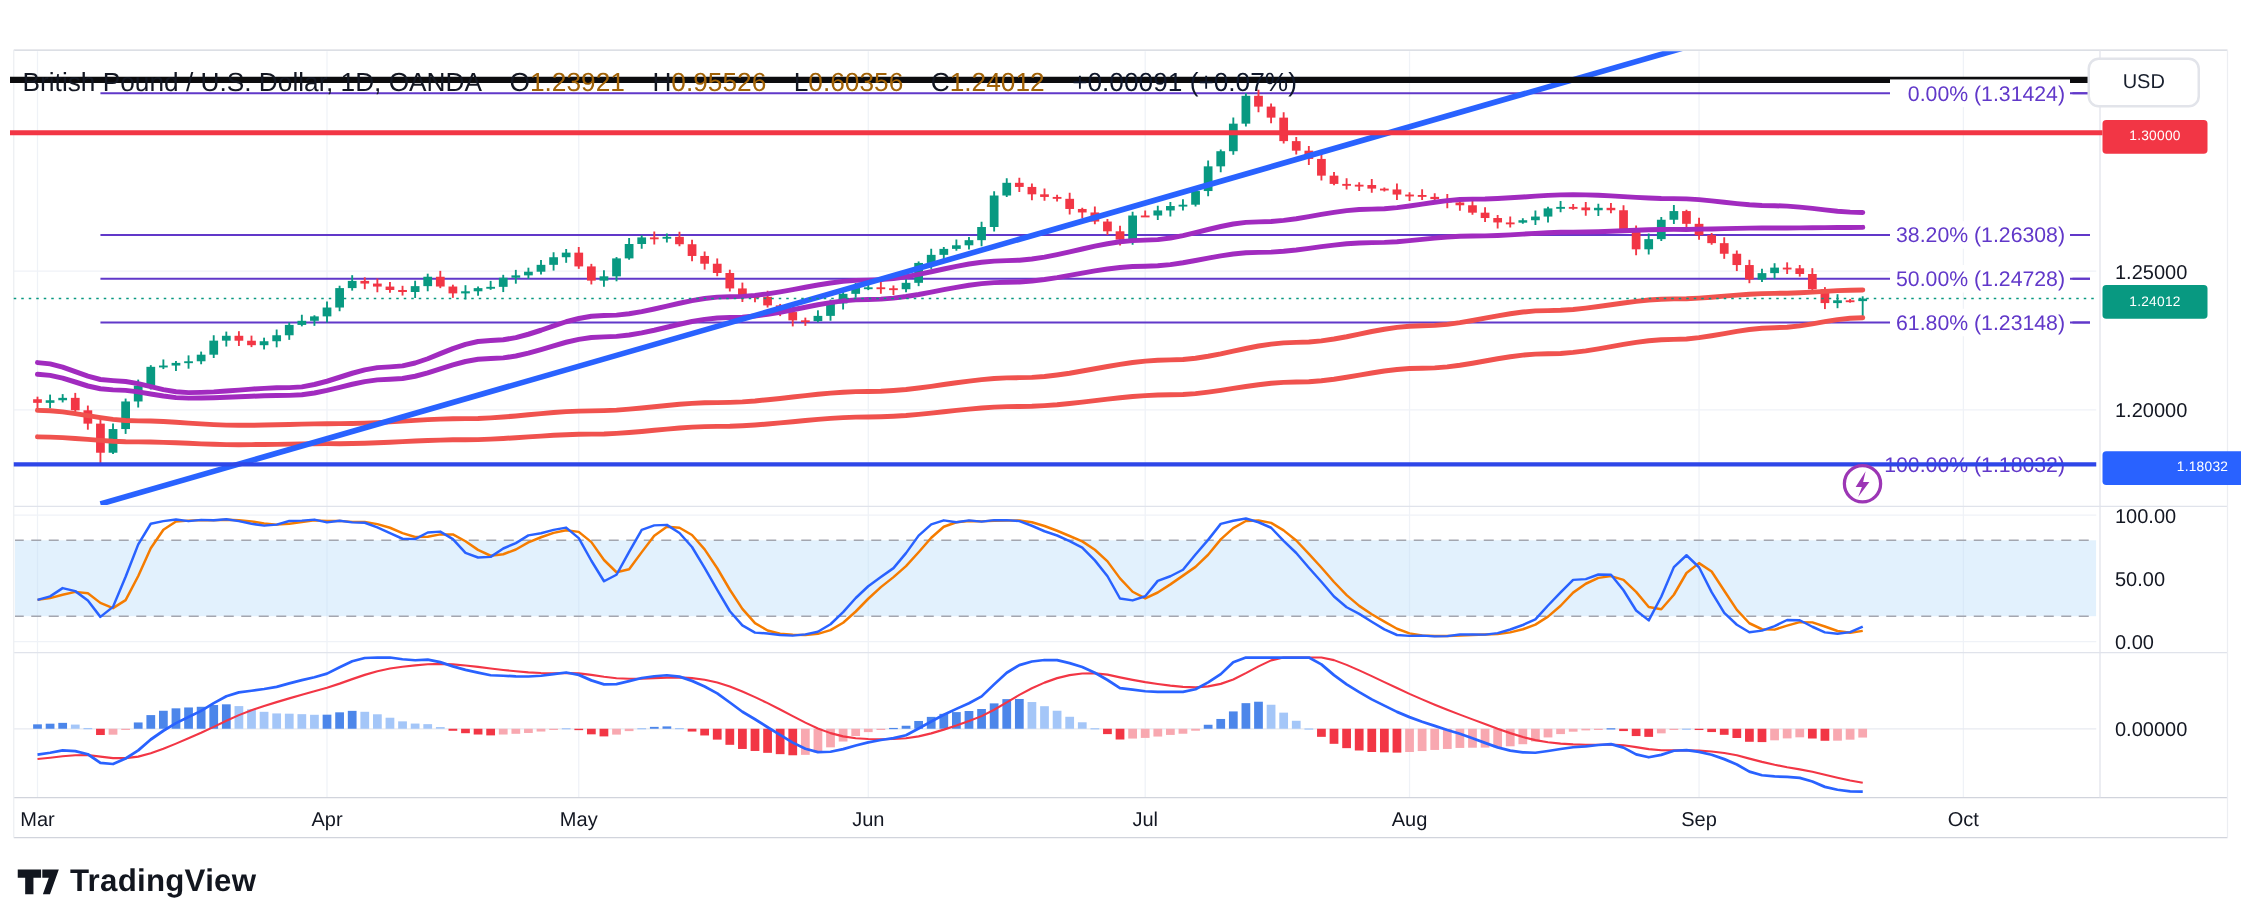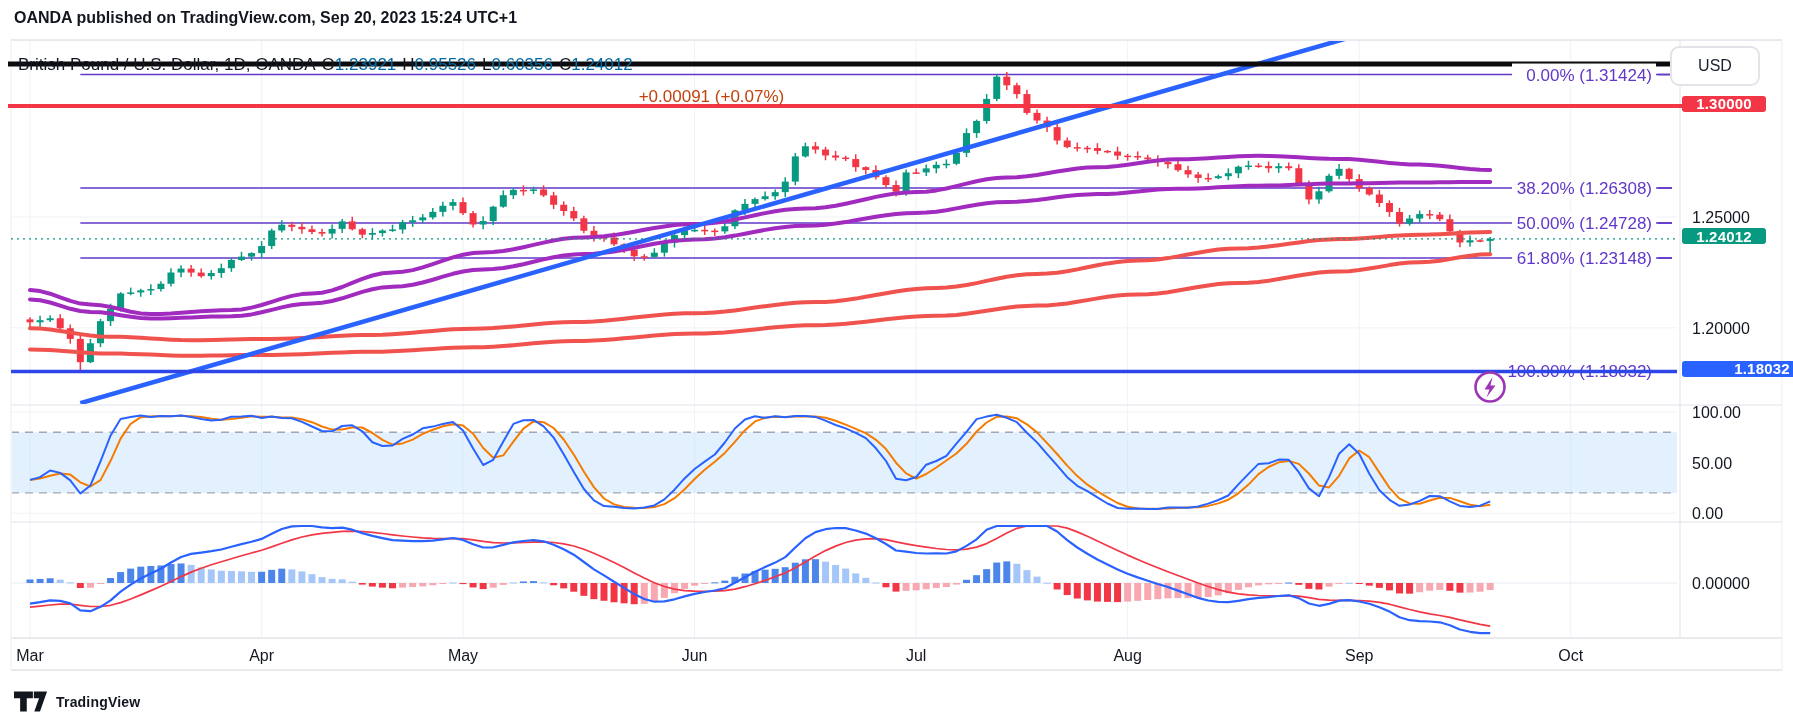--- a/index.html
+++ b/index.html
@@ -1,40 +1,37 @@
 <!DOCTYPE html>
 <html><head>
 <meta charset="utf-8">
 <style>
   html,body{margin:0;padding:0;background:#fff;}
   .stage{position:relative;width:1793px;height:722px;background:#fff;overflow:hidden;
          font-family:"Liberation Sans","DejaVu Sans",sans-serif;-webkit-font-smoothing:antialiased;}
   #chart-svg{position:absolute;left:0;top:0;z-index:1;}
   .publish-bar{position:absolute;left:14px;top:9px;z-index:3;font-size:16px;font-weight:600;color:#12161f;}
-  .title-row{position:absolute;left:18px;top:55px;z-index:2;display:flex;gap:6px;font-size:17px;color:#131722;white-space:nowrap;}
+  .title-row{position:absolute;left:18px;top:55px;z-index:2;display:flex;gap:22px;font-size:21px;color:#131722;white-space:nowrap;}
   .title-row .pair{color:#131722;}
   .ohlc-item .lab{color:#131722;}
-  .ohlc-item .val{color:#0369a1;}
-  .change{color:#c2410c;margin-top:32px;}
+  .ohlc-item .val{color:#a16207;}
+  .change{color:#0f172a;}
   .usd-btn{position:absolute;left:1670px;top:46px;width:86px;height:36px;z-index:3;
            border:2px solid #e2e4ea;border-radius:9px;background:#fff;color:#19202e;
            font-size:16px;display:flex;align-items:center;justify-content:center;cursor:pointer;}
-  .badge{position:absolute;left:1682px;width:84px;height:16px;z-index:3;border-radius:3px;
-         color:#fff;font-size:15px;font-weight:700;display:flex;align-items:center;justify-content:center;letter-spacing:.2px;}
+  .badge{position:absolute;left:1682px;width:84px;height:27px;z-index:3;border-radius:3px;
+         color:#fff;font-size:11px;font-weight:400;display:flex;align-items:center;justify-content:center;letter-spacing:.2px;}
   .footer{position:absolute;left:14px;top:691px;z-index:3;display:flex;align-items:center;gap:8px;}
-  .tv-text{font-size:14px;font-weight:700;color:#12161f;letter-spacing:.2px;}
+  .tv-text{font-size:25px;font-weight:700;color:#12161f;letter-spacing:.2px;}
 </style>
 </head>
 <body>
 
 <div class="stage">
 
-  <div class="publish-bar">
-    <span>OANDA published on TradingView.com, Sep 20, 2023 15:24 UTC+1</span>
-  </div>
 
   <svg id="chart-svg" width="1793" height="722">
       <defs>
         <clipPath id="mainClip">
           <rect x="12" y="41" width="1665" height="363"></rect>
         </clipPath>
         <clipPath id="stoClip">
           <rect x="12" y="407" width="1665" height="114"></rect>
         </clipPath>
         <clipPath id="macClip">

